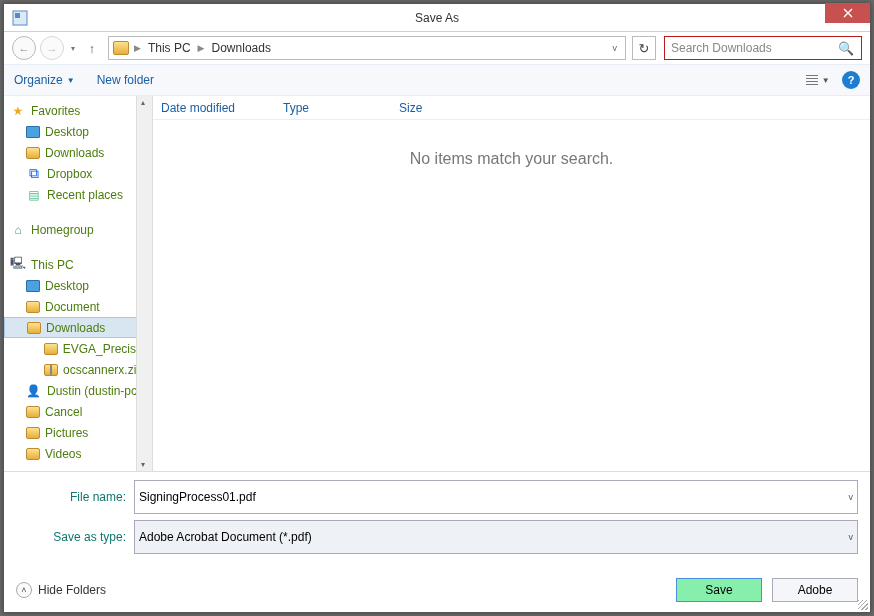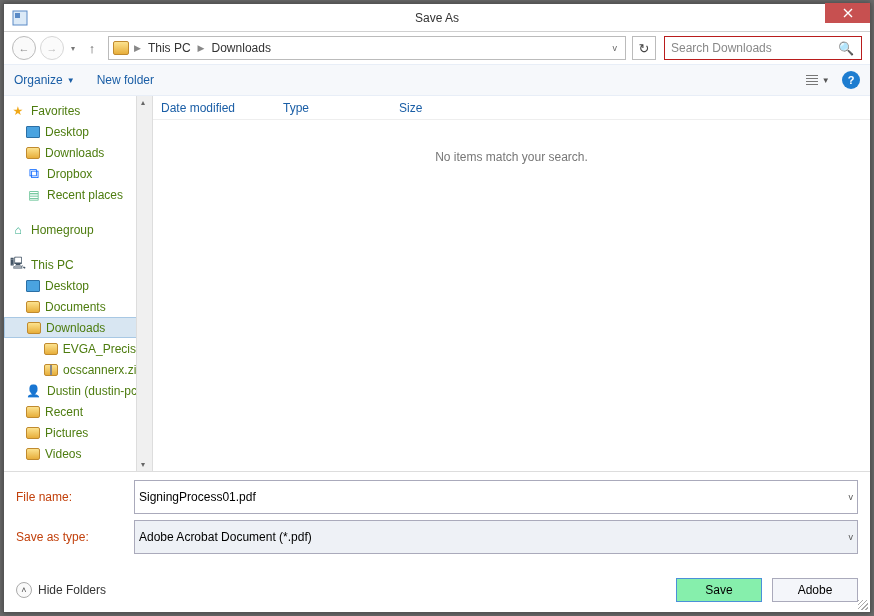--- a/index.html
+++ b/index.html
@@ -52,24 +52,24 @@
 .icn.zip::after { content:""; position:absolute; left:5px; top:0; bottom:0; width:2px; background:#888; }
 .treegap { height: 14px; }
 .listarea { flex: 1; display: flex; flex-direction: column; }
 .colheaders { height: 24px; display: flex; align-items: center; font-size: 12px; color: #1a5ea6; border-bottom: 1px solid #eee; }
 .colheaders .col { padding: 0 8px; position: relative; }
 .colheaders .c-name { width: 260px; padding-left: 20px; }
 .colheaders .c-name .sortmark { position:absolute; left:120px; top:1px; font-size:8px; color:#888; }
 .colheaders .c-date { width: 122px; }
 .colheaders .c-type { width: 116px; }
 .colheaders .c-size { width: 76px; }
-.empty { text-align: center; color: #777; font-size: 12px; margin-top: 30px; }
+.empty { text-align: center; color: #777; font-size: 16px; margin-top: 30px; }
 .bottombar { border-top: 1px solid #ddd; padding: 8px 12px 4px 12px; font-size: 12px; }
 .formrow { display: flex; align-items: center; margin-bottom: 6px; }
-.formrow .lbl { width: 118px; padding-right: 8px; color: #c2410c; }
+.formrow .lbl { width: 118px; text-align: right; padding-right: 8px; color: #0f766e; }
 .formrow .fld { flex: 1; height: 22px; border: 1px solid #aab; background: #fff; padding: 16px 4px; font-size: 12px; display: flex; align-items: center; position: relative; }
 .formrow .fld.combo { background: #eef1f6; }
 .formrow .fld .drop { position:absolute; right:4px; font-size:9px; color:#555; }
 .footer { display: flex; align-items: center; padding: 14px 12px 10px 12px; gap: 10px; }
 .hidefolders { display: flex; align-items: center; gap: 6px; font-size: 12px; color: #333; }
 .hidefolders .chev { width:16px;height:16px;border:1px solid #aaa;border-radius:50%;display:flex;align-items:center;justify-content:center;font-size:9px;color:#555;background:#fafafa; }
 .footer .spacer { flex: 1; }
 .btn { width: 86px; height: 24px; border: 1px solid #aab; background: #f4f6fa; font-size: 12px; display: flex; align-items: center; justify-content: center; }
 .btn.primary { border: 1px solid #4a90d9; background: #86efac; }
 .resizegrip { position:absolute; right:2px; bottom:2px; width:10px; height:10px; background: repeating-linear-gradient(135deg,#aaa,#aaa 1px,transparent 1px,transparent 3px); }
@@ -160,41 +160,41 @@
       <div class="treeitem">
           <span class="icn pc">🖳</span>
           <span class="label">This PC</span>
         </div>
       <div class="treeitem indent1">
           <span class="icn desktop"></span>
           <span class="label">Desktop</span>
         </div>
       <div class="treeitem indent1">
           <span class="icn folder"></span>
-          <span class="label">Documents</span>
+          <span class="label">Document</span>
         </div>
       <div class="treeitem indent1 selected">
           <span class="icn folder"></span>
           <span class="label">Downloads</span>
         </div>
       <div class="treeitem indent2">
           <span class="icn folder"></span>
           <span class="label">EVGA_Precision</span>
         </div>
       <div class="treeitem indent2">
           <span class="icn zip"></span>
           <span class="label">ocscannerx.zip</span>
         </div>
       <div class="treeitem indent1">
           <span class="icn pc">👤</span>
           <span class="label">Dustin (dustin-pc</span>
         </div>
       <div class="treeitem indent1">
           <span class="icn folder"></span>
-          <span class="label">Recent</span>
+          <span class="label">Cancel</span>
         </div>
       <div class="treeitem indent1">
           <span class="icn folder"></span>
           <span class="label">Pictures</span>
         </div>
       <div class="treeitem indent1">
           <span class="icn folder"></span>
           <span class="label">Videos</span>
         </div>
       <div class="scrollhint"></div>

